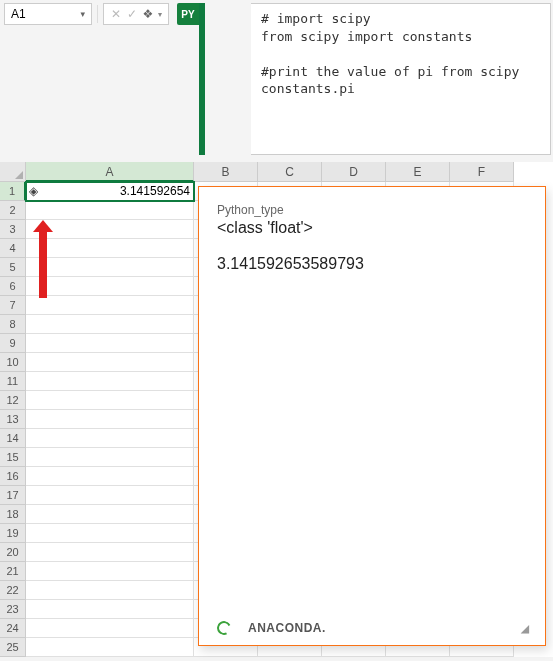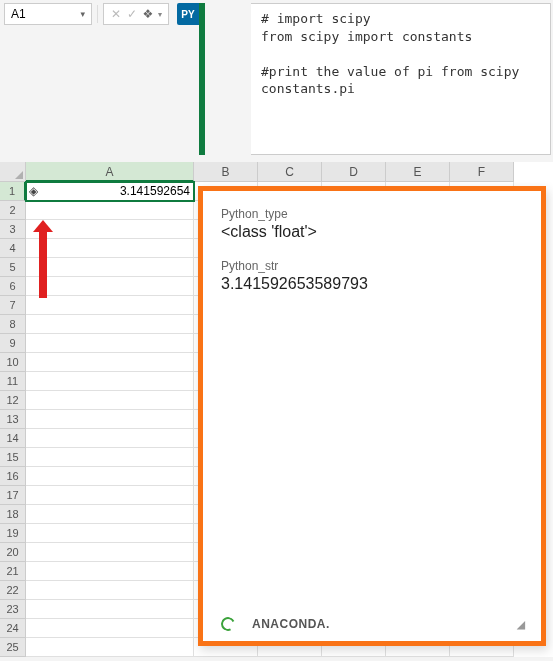--- a/index.html
+++ b/index.html
@@ -69,21 +69,21 @@
     font-size: 8px;
     color: #888;
     width: 8px;
   }
   .py-block {
     display: flex;
     margin-left: 4px;
     margin-top: 3px;
   }
   .py-badge {
-    background: #0369a1;
+    background: #15803d;
     color: #fff;
     width: 22px;
     height: 22px;
     display: flex;
     align-items: center;
     justify-content: center;
     font-size: 10px;
     font-weight: bold;
     border-radius: 2px 0 0 2px;
     align-self: flex-start;
@@ -203,21 +203,21 @@
     pointer-events: none;
   }
   .arrow svg { display: block; }
   .popup {
     position: absolute;
     left: 198px;
     top: 186px;
     width: 348px;
     height: 460px;
     background: #fff;
-    border: 5px solid #f97316;
+    border: 1px solid #f97316;
     box-shadow: 2px 4px 10px rgba(0,0,0,0.15);
     padding: 16px 18px 10px 18px;
     display: flex;
     flex-direction: column;
     font-size: 13px;
     color: #444;
   }
   .popup .section { margin-bottom: 18px; }
   .popup .label { font-size: 12px; color: #666; margin-bottom: 2px; }
   .popup .val { font-size: 16px; color: #222; }
@@ -528,21 +528,20 @@
     <polygon points="3,12 23,12 13,0" fill="#e02020"></polygon>
   </svg>
 </div>
 
 <div class="popup">
   <div class="section">
     <div class="label">Python_type</div>
     <div class="val">&lt;class 'float'&gt;</div>
   </div>
   <div class="section">
-    <div class="label">Python_str</div>
     <div class="val">3.141592653589793</div>
   </div>
   <div class="footer">
     <div class="brand">
       <div class="ring"></div>
       <span>ANACONDA.</span>
     </div>
     <span class="resize">◢</span>
   </div>
 </div>

